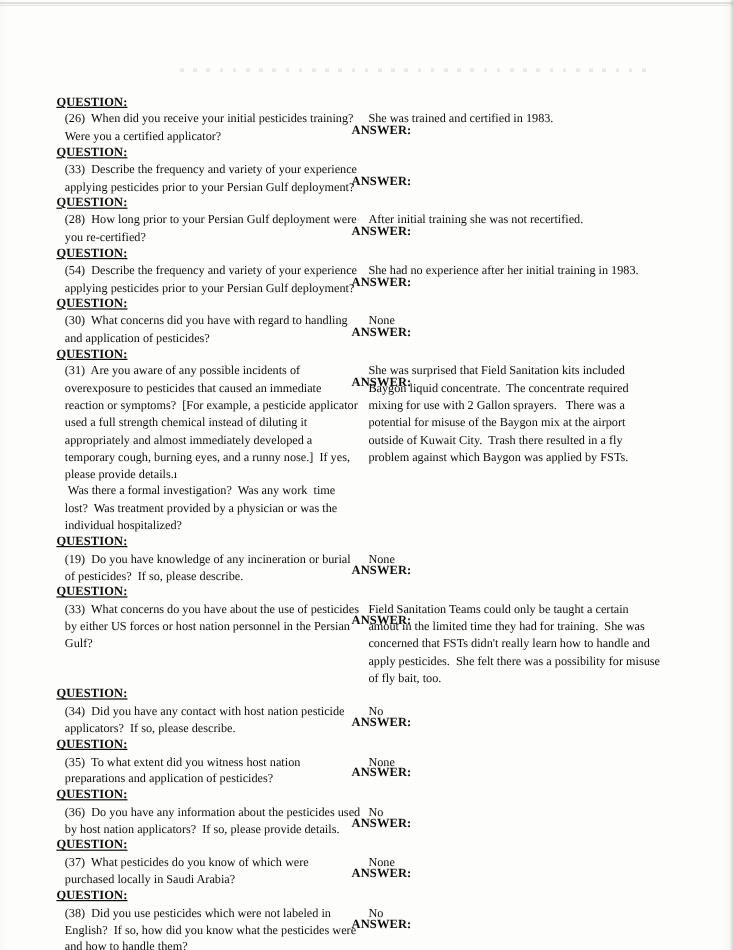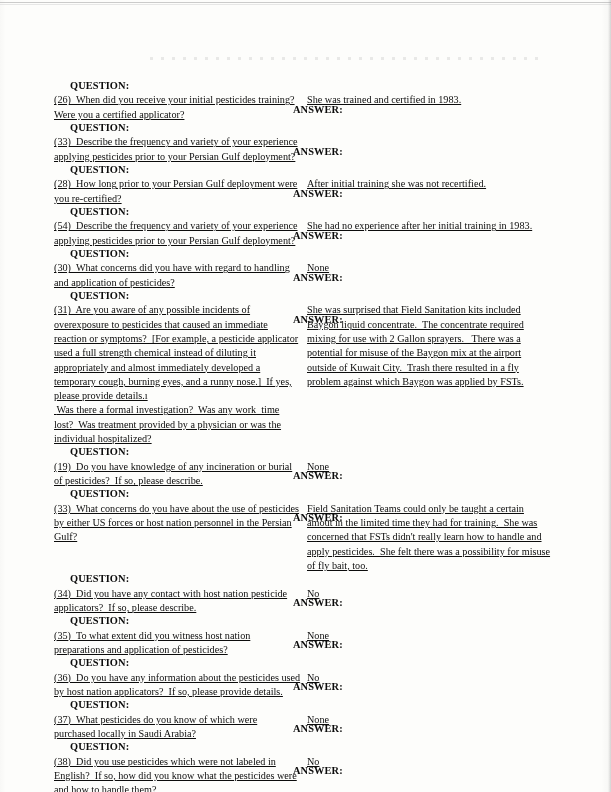--- a/index.html
+++ b/index.html
@@ -104,34 +104,33 @@
     position: relative;
     height: 13.4px;
   }
   .q-label, .a-label {
     position: absolute;
     font-size: 10.4px;
     font-weight: bold;
     letter-spacing: .1px;
     white-space: nowrap;
   }
-  .q-label { left: 70px; }
+  .q-label { left: 47px; text-decoration: underline; }
   .a-label { left: 293px; margin-top: 24px; }
 
   .text-row {
     position: relative;
   }
   .q-col, .a-col {
     position: absolute;
     top: 0;
     font-size: 10.2px;
     line-height: 14.3px;
     letter-spacing: 0px;
     white-space: pre-wrap;
-    text-decoration: underline;
   }
   .q-col {
     left: 54px;
     width: 252px;
   }
   .a-col {
     left: 307px;
     width: 280px;
   }
 </style>

